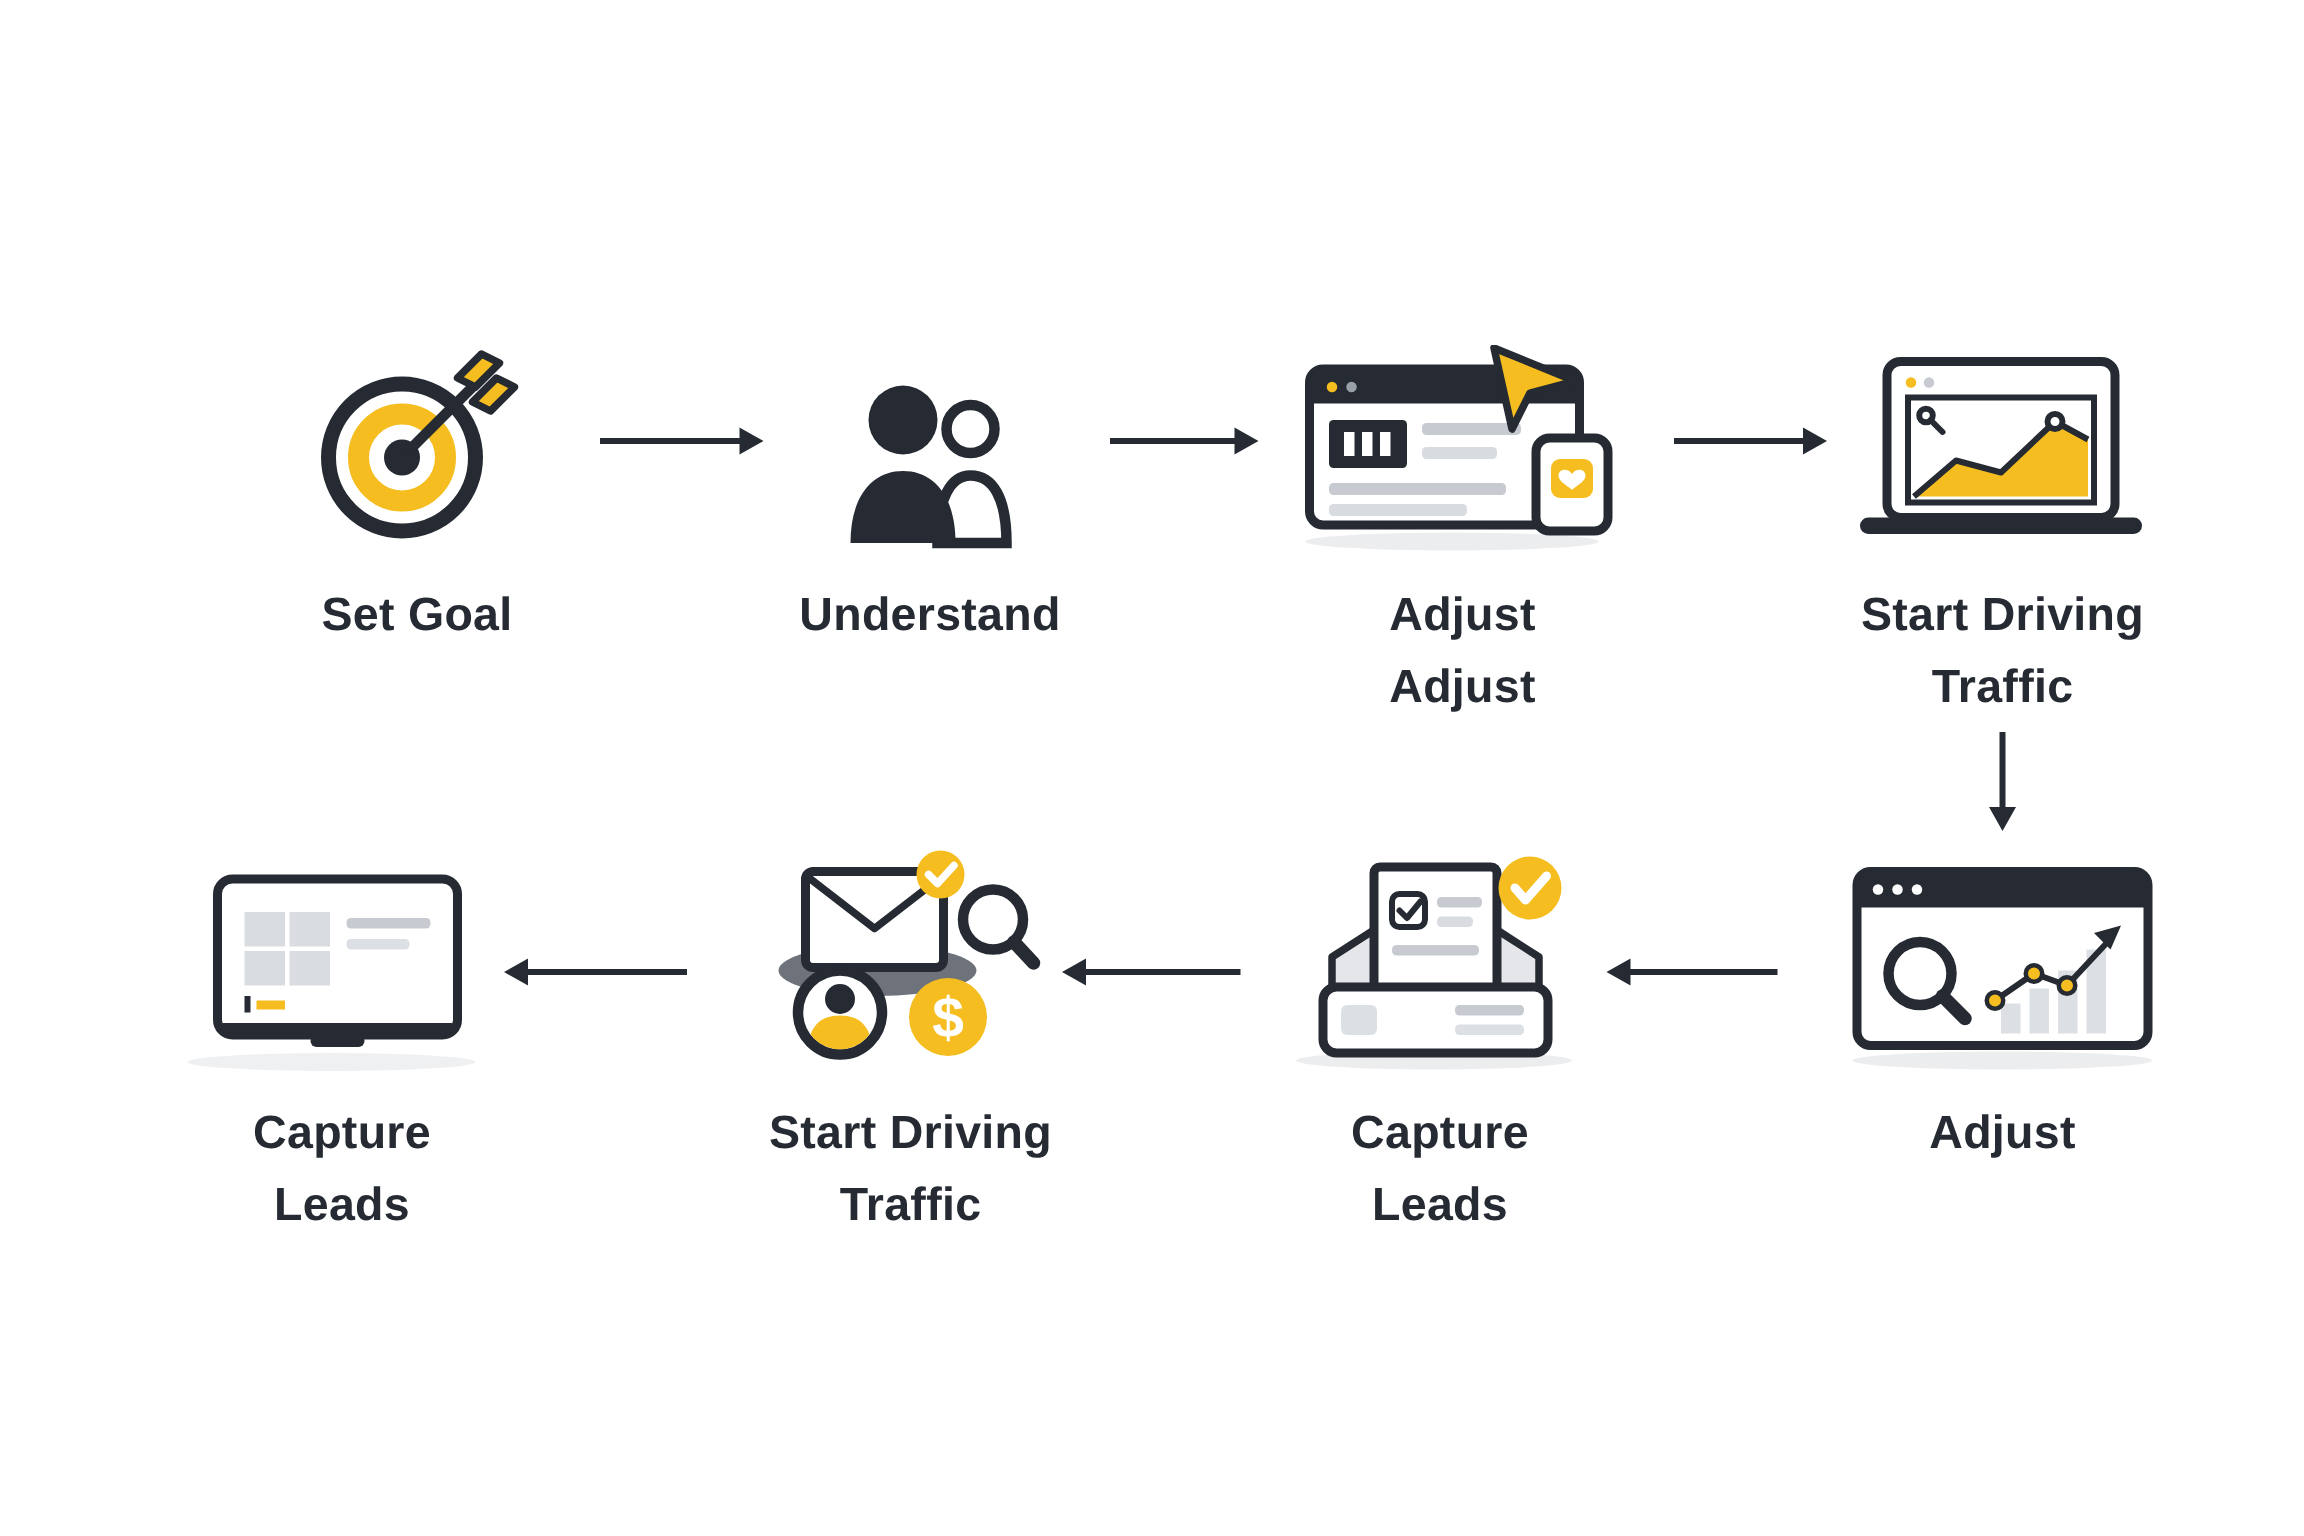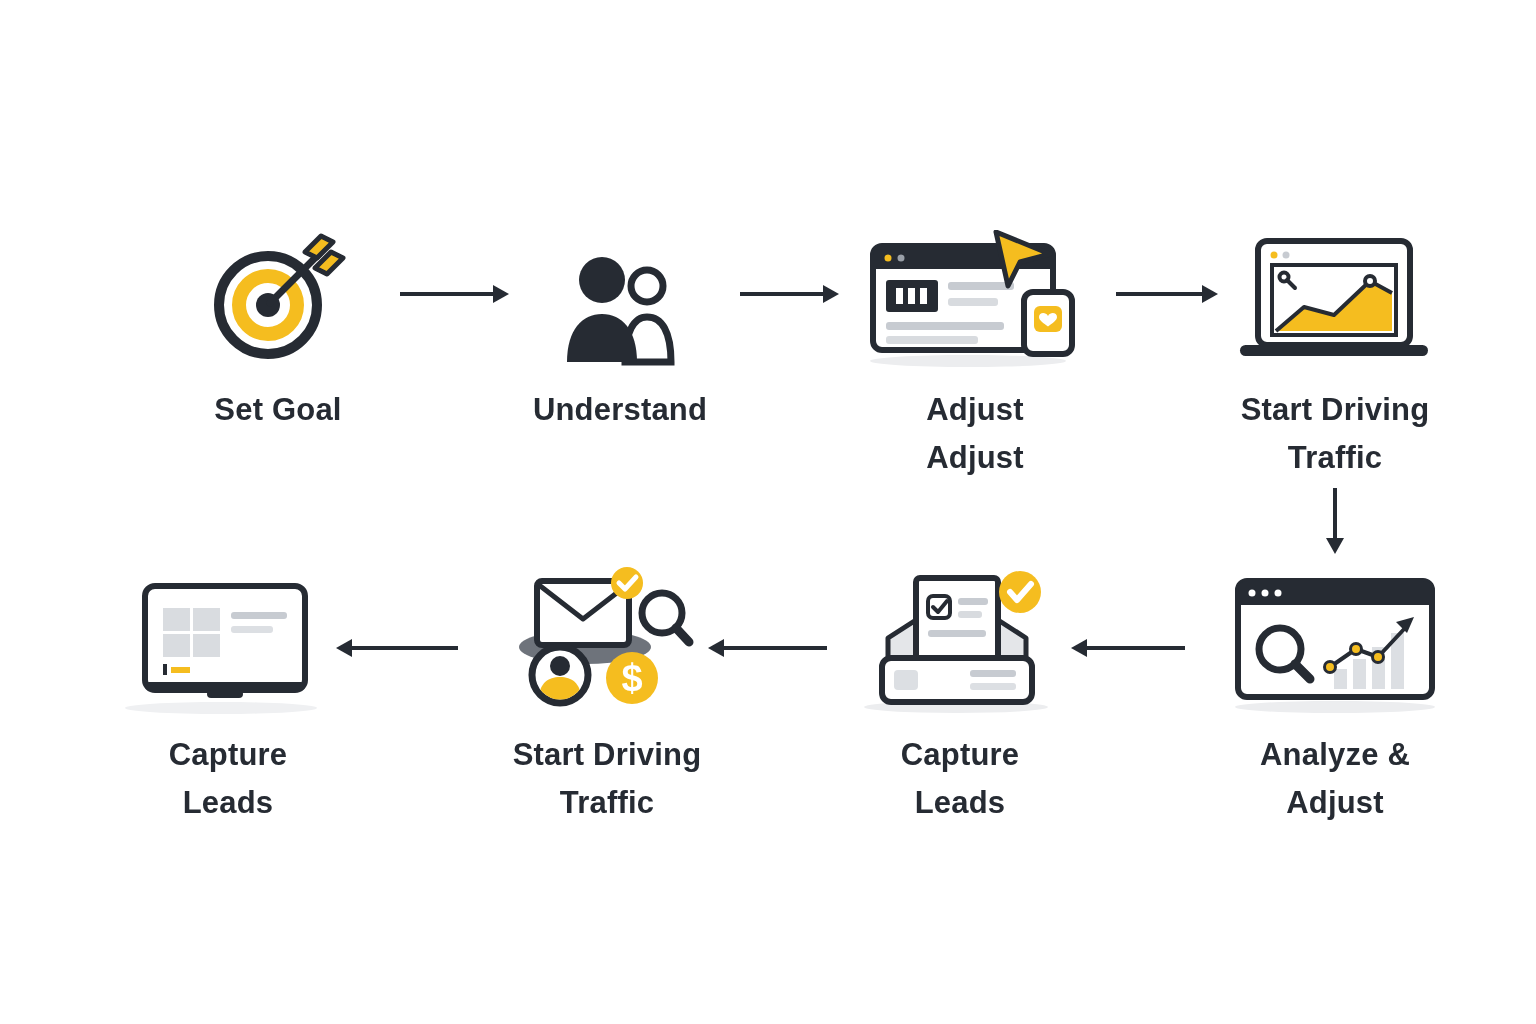--- a/index.html
+++ b/index.html
@@ -188,21 +188,20 @@
         <path d="M102 92 L128 74 L150 82 L178 52" fill="none" stroke="#262B33" stroke-width="4" stroke-linejoin="round"></path>
         <circle cx="102" cy="92" r="5.5" fill="#F5BD1F" stroke="#262B33" stroke-width="3"></circle>
         <circle cx="128" cy="74" r="5.5" fill="#F5BD1F" stroke="#262B33" stroke-width="3"></circle>
         <circle cx="150" cy="82" r="5.5" fill="#F5BD1F" stroke="#262B33" stroke-width="3"></circle>
         <path d="M186 42 L168 47 L179 58 Z" fill="#262B33"></path>
         <circle cx="52" cy="74" r="21" fill="#fff" stroke="#262B33" stroke-width="7"></circle>
         <line x1="67" y1="89" x2="82" y2="104" stroke="#262B33" stroke-width="9" stroke-linecap="round"></line>
       </svg>
     </div>
     <div class="step-label">
-      <span>Analyze &amp;</span>
       <span>Adjust</span>
     </div>
   </div>
 
   <div class="step row2" style="left:810px; top:545px;">
     <div class="icon-wrap">
       <svg width="205" height="145" viewBox="0 0 205 145">
         <ellipse cx="98" cy="137" rx="92" ry="6" fill="#ECEDEF"></ellipse>
         <path d="M30 68 L58 50 L58 96 L30 96 Z" fill="#E4E6E9" stroke="#262B33" stroke-width="5" stroke-linejoin="round"></path>
         <path d="M140 50 L168 68 L168 96 L140 96 Z" fill="#E4E6E9" stroke="#262B33" stroke-width="5" stroke-linejoin="round"></path>

